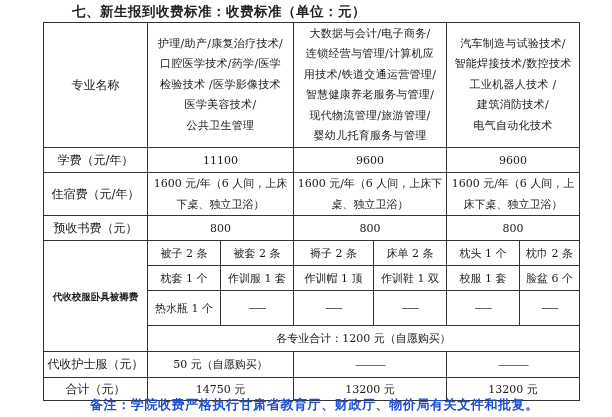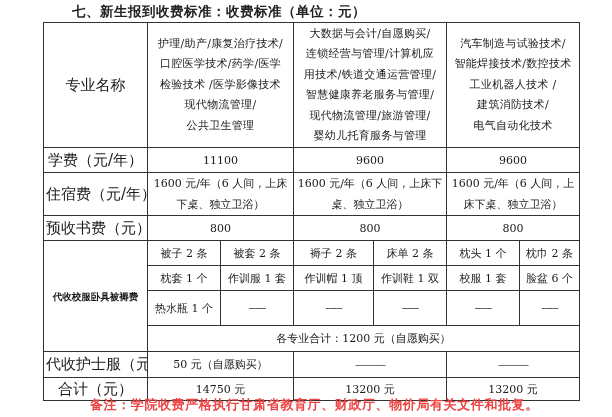--- a/index.html
+++ b/index.html
@@ -7,24 +7,24 @@
          font-family:"DejaVu Serif","Liberation Serif",serif; color:#1a1a1a; }
   .title { position:absolute; left:72px; top:3px; font-size:13.5px; letter-spacing:0.5px;
            font-family:"DejaVu Sans","Liberation Sans",sans-serif; font-weight:bold; color:#222; }
   table { position:absolute; left:43px; top:22px; border-collapse:collapse; table-layout:fixed;
           width:536px; font-size:11px; }
   td { border:1.4px solid #333; text-align:center; vertical-align:middle; padding:0 2px;
        line-height:21px; overflow:hidden; white-space:nowrap; }
   td.wrap { white-space:normal; }
   .majors { line-height:20.5px; letter-spacing:0.3px; }
   .small { font-size:9.5px; font-weight:bold; }
-  .lbl { font-family:"DejaVu Sans","Liberation Sans",sans-serif; font-size:15px; }
+  .lbl { font-family:"DejaVu Sans","Liberation Sans",sans-serif; font-size:12px; }
   .dash { color:#444; letter-spacing:-1px; }
   .footer { position:absolute; left:90px; top:396px; font-size:13px; letter-spacing:0.6px;
-            font-family:"DejaVu Sans","Liberation Sans",sans-serif; font-weight:bold; color:#ef4444; }
+            font-family:"DejaVu Sans","Liberation Sans",sans-serif; font-weight:bold; color:#1d4ed8; }
 </style>
 </head>
 <body>
 
 <div class="title">七、新生报到收费标准：收费标准（单位：元）</div>
 
 <table>
   <colgroup>
     <col style="width:104px">
       <col style="width:73px">
@@ -34,25 +34,25 @@
       <col style="width:73px">
       <col style="width:60px">
   </colgroup>
   <tbody>
       <tr style="height:125px">
     <td class="lbl">专业名称</td>
     <td colspan="2" class="wrap majors">
       <div>护理/助产/康复治疗技术/</div>
       <div>口腔医学技术/药学/医学</div>
       <div>检验技术 /医学影像技术</div>
-      <div>现代物流管理/</div>
+      <div>医学美容技术/</div>
       <div>公共卫生管理</div>
     </td>
     <td colspan="2" class="wrap majors">
-      <div>大数据与会计/自愿购买/</div>
+      <div>大数据与会计/电子商务/</div>
       <div>连锁经营与管理/计算机应</div>
       <div>用技术/铁道交通运营管理/</div>
       <div>智慧健康养老服务与管理/</div>
       <div>现代物流管理/旅游管理/</div>
       <div>婴幼儿托育服务与管理</div>
     </td>
     <td colspan="2" class="wrap majors">
       <div>汽车制造与试验技术/</div>
       <div>智能焊接技术/数控技术</div>
       <div>工业机器人技术 /</div>

